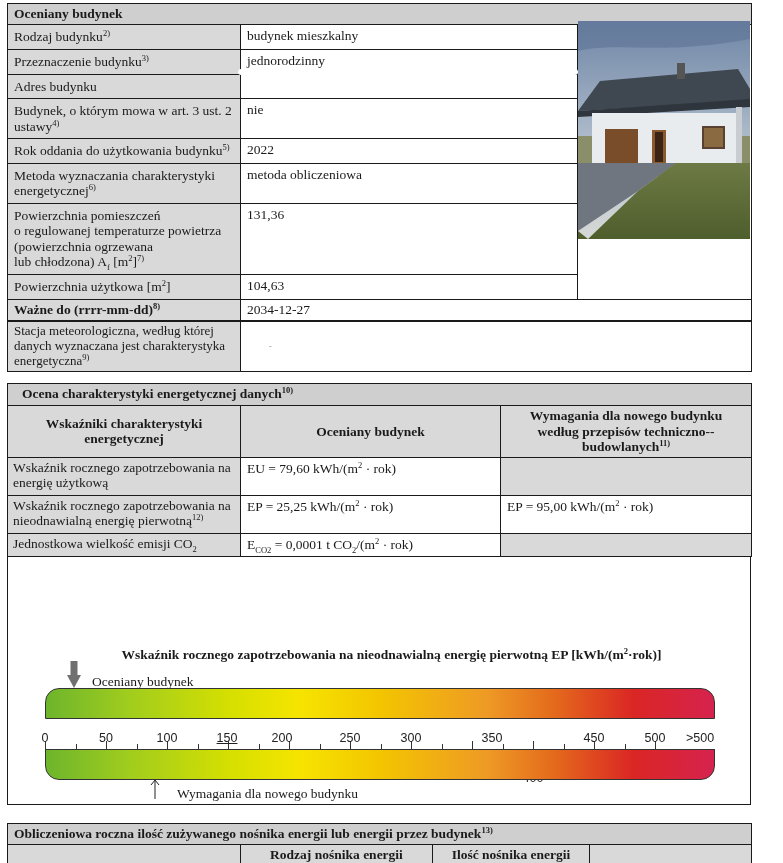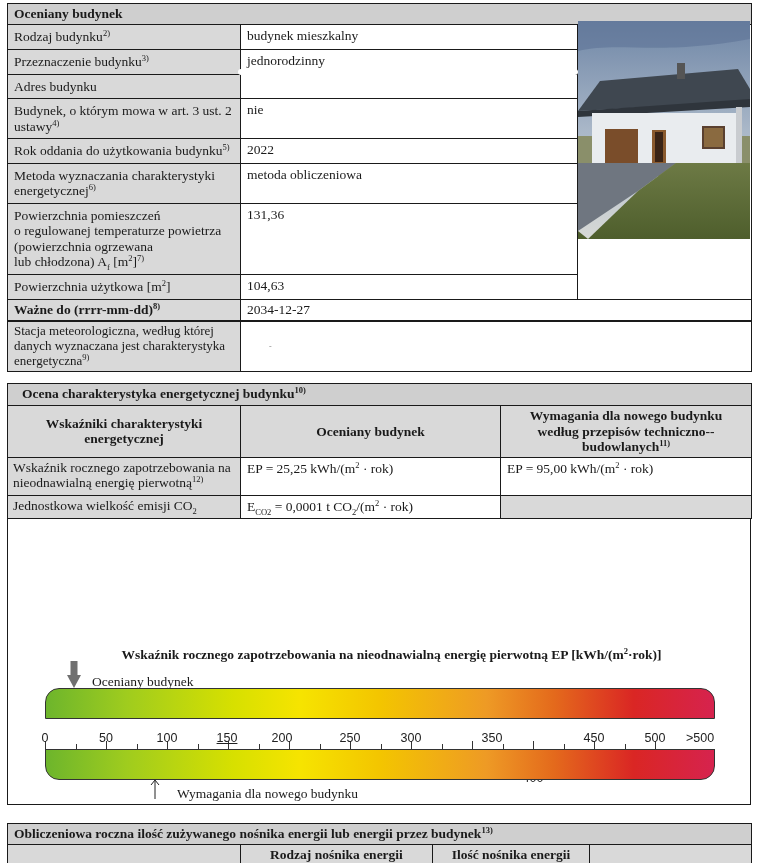--- a/index.html
+++ b/index.html
@@ -172,26 +172,31 @@
 
 <div class="abs" style="left:7px; top:383px; width:744px; height:422px; border:1.5px solid #1a1a1a;"></div>
 <table style="left:7px; top:383px; width:744px;">
   <colgroup>
       <col style="width:233px">
       <col style="width:260px">
       <col style="width:251px">
     </colgroup>
   <tbody>
       <tr style="height:22px">
-    <td colspan="3" class="hdr" style="padding-left:14px;"><span>Ocena charakterystyka energetycznej budynku</span><sup>10)</sup></td>
+    <td colspan="3" class="hdr" style="padding-left:14px;"><span>Ocena charakterystyki energetycznej danych</span><sup>10)</sup></td>
   </tr>
   <tr style="height:50px">
     <td class="gray center bold" style="padding:2px 20px;">Wskaźniki charakterystyki energetycznej</td>
     <td class="gray center bold">Oceniany budynek</td>
     <td class="gray center bold" style="padding:2px 26px;"><span>Wymagania dla nowego budynku według przepisów techniczno--budowlanych</span><sup>11)</sup></td>
+  </tr>
+  <tr style="height:38px">
+    <td class="lbl" style="padding:2px 5px;">Wskaźnik rocznego zapotrzebowania na energię użytkową</td>
+    <td class="val"><span>EU = 79,60 kWh/(m</span><sup>2</sup><span> · rok)</span></td>
+    <td class="gray"></td>
   </tr>
   <tr style="height:38px">
     <td class="lbl" style="padding:2px 5px;"><span>Wskaźnik rocznego zapotrzebowania na nieodnawialną energię pierwotną</span><sup>12)</sup></td>
     <td class="val"><span>EP = 25,25 kWh/(m</span><sup>2</sup><span> · rok)</span></td>
     <td class="val"><span>EP = 95,00 kWh/(m</span><sup>2</sup><span> · rok)</span></td>
   </tr>
   <tr style="height:23px">
     <td class="lbl" style="padding:2px 5px;"><span>Jednostkowa wielkość emisji CO</span><sub>2</sub></td>
     <td class="val"><span>E</span><sub>CO2</sub><span> = 0,0001 t CO</span><sub>2</sub><span>/(m</span><sup>2</sup><span> · rok)</span></td>
     <td class="gray"></td>

